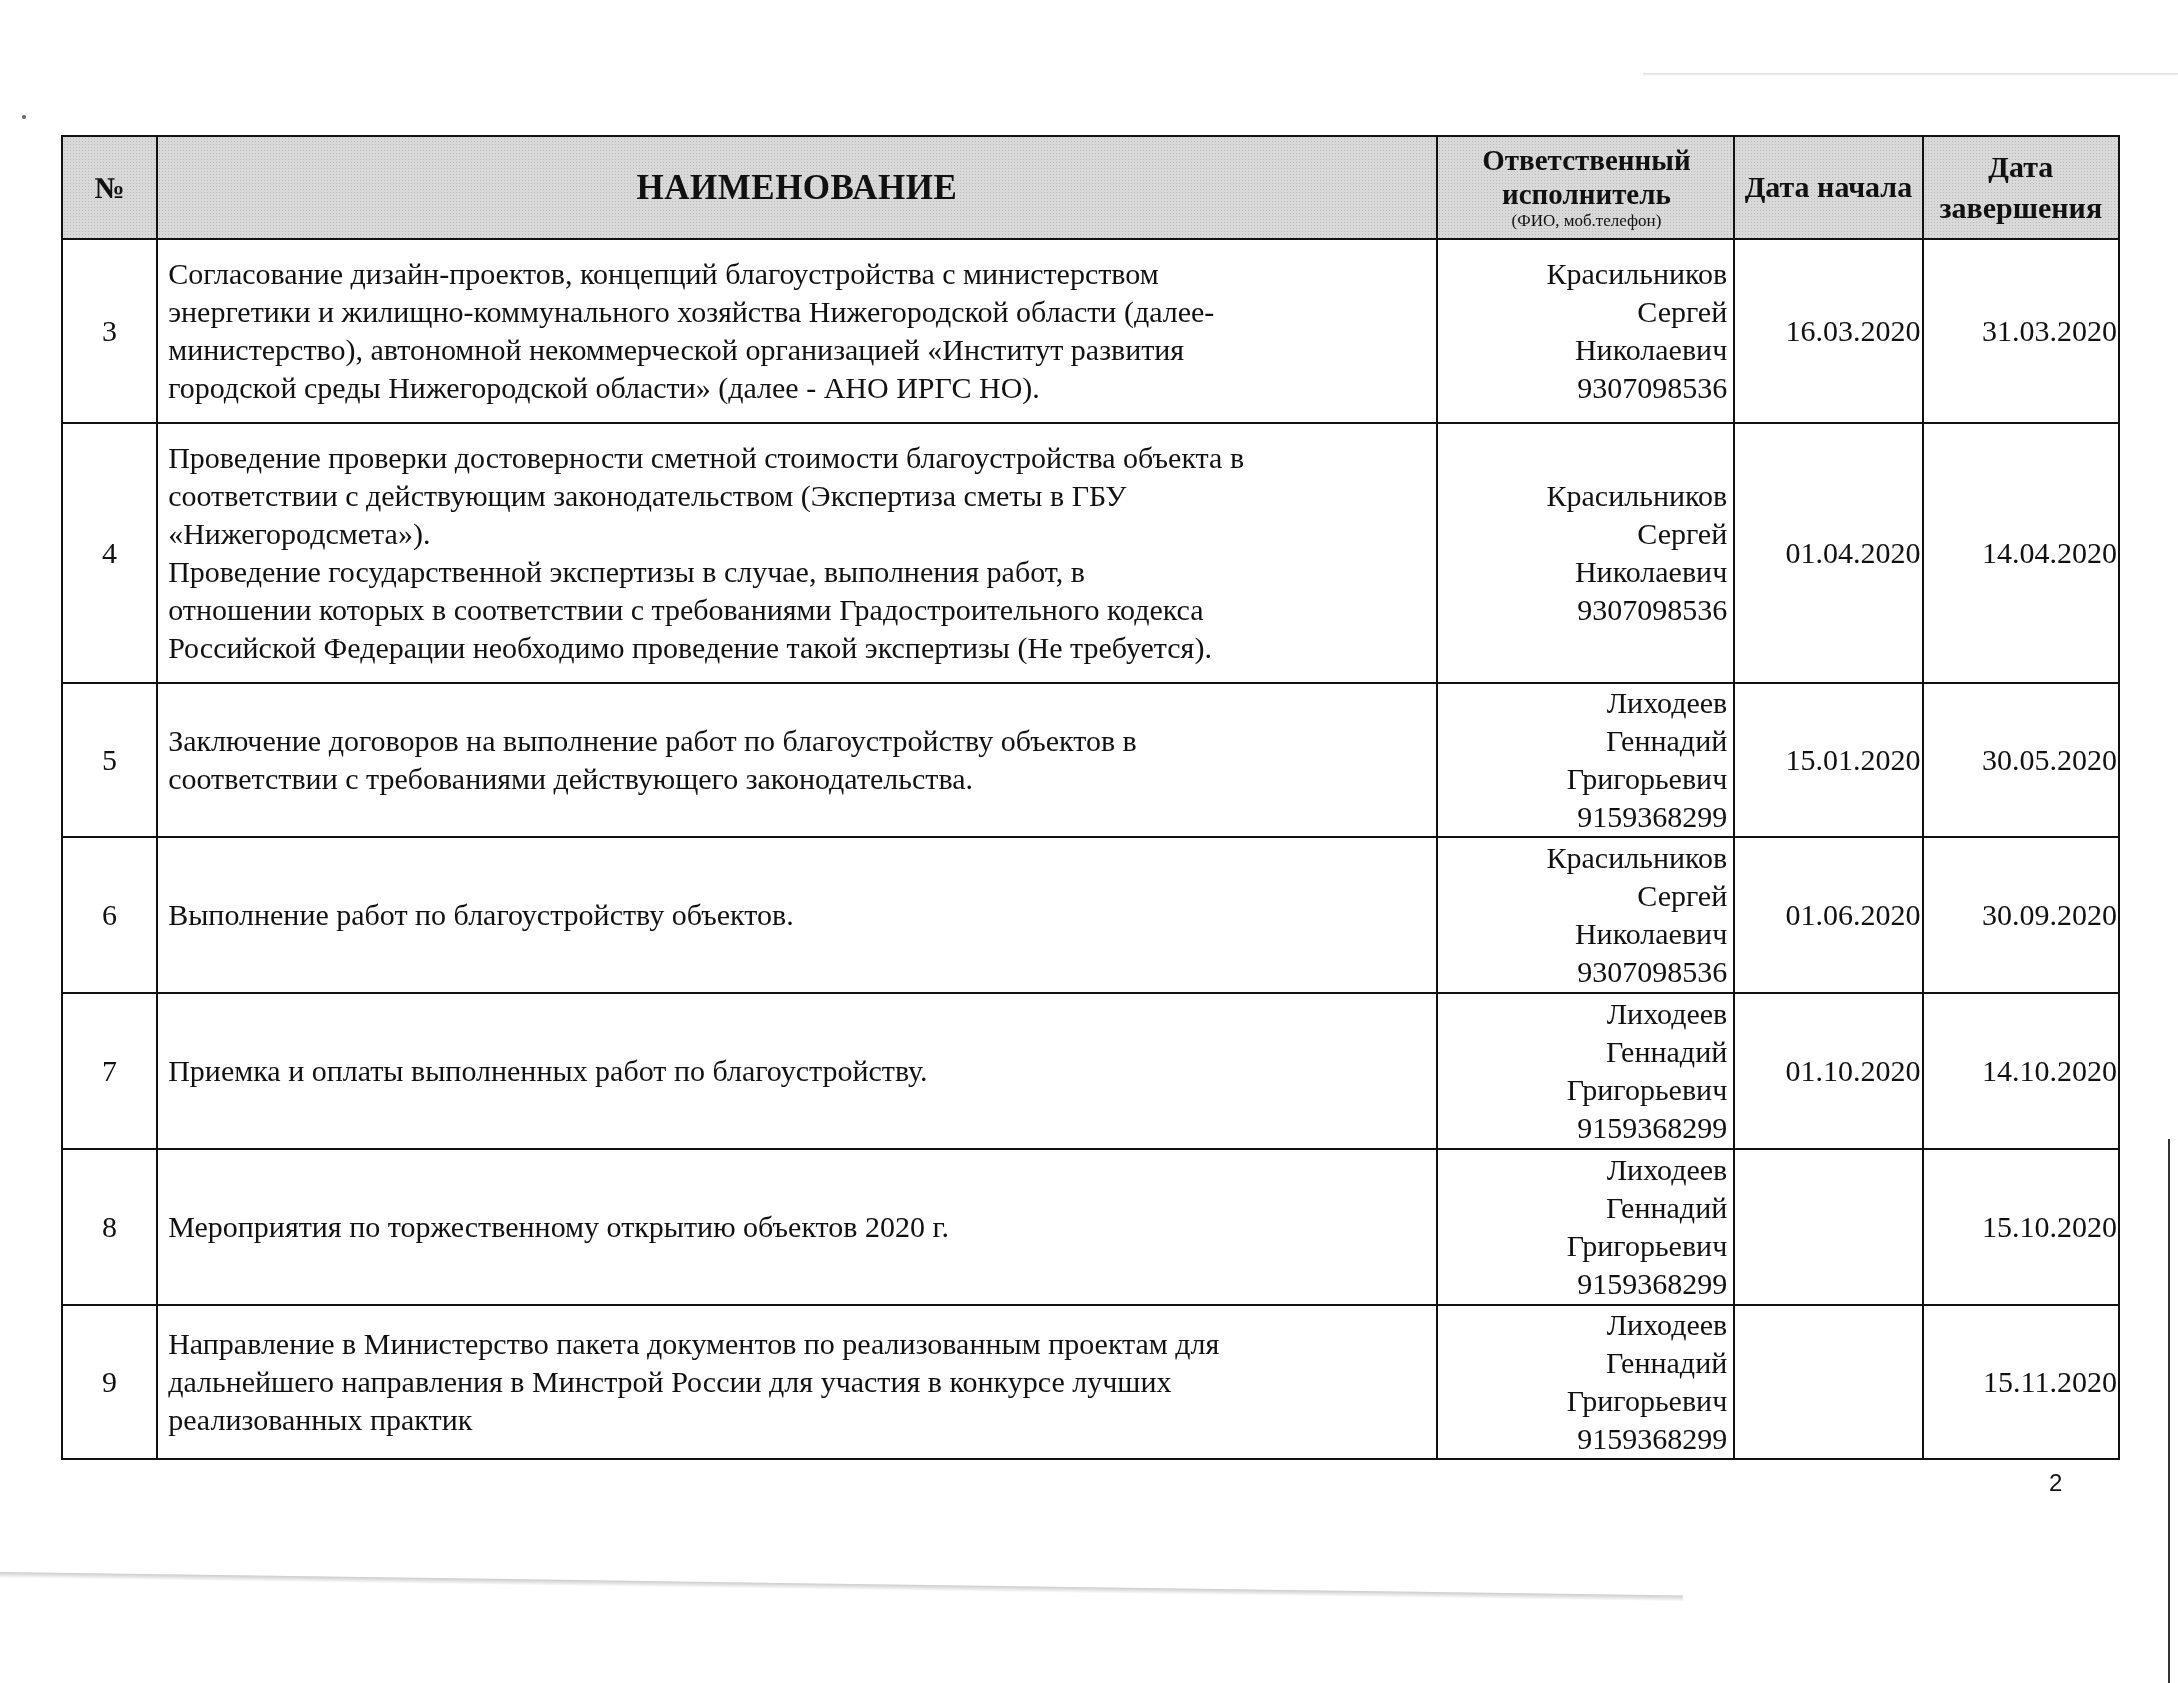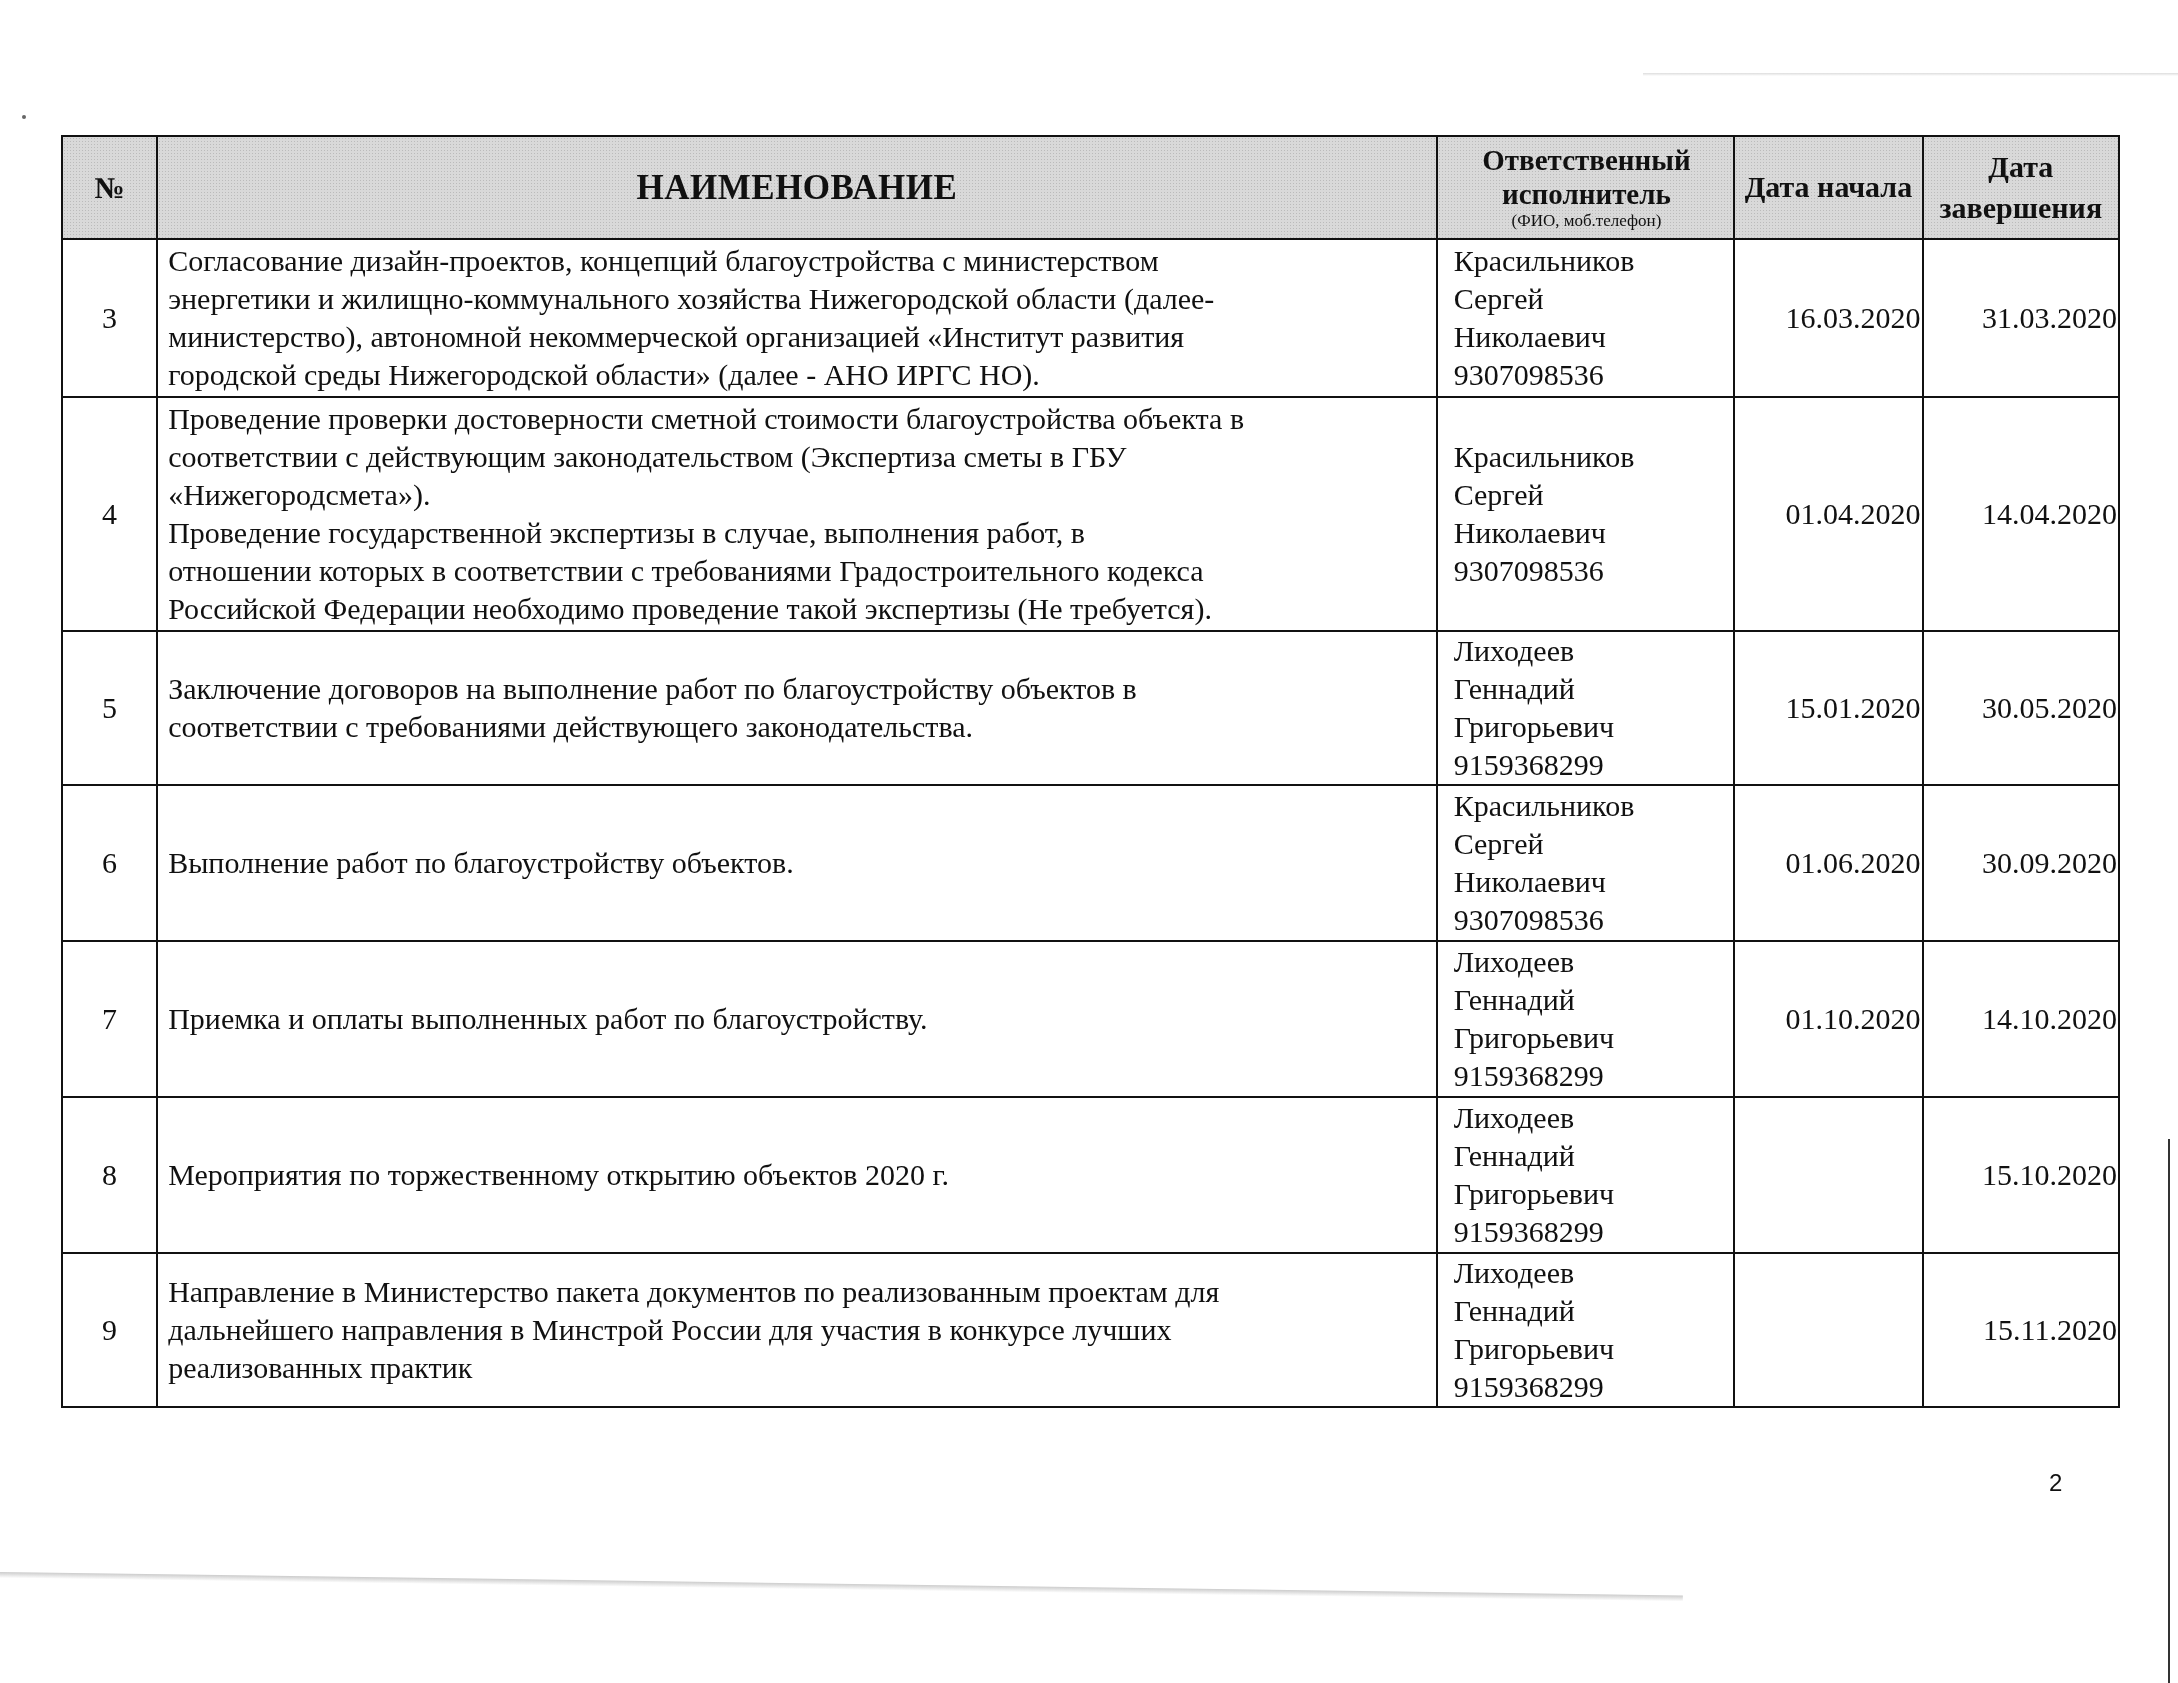--- a/index.html
+++ b/index.html
@@ -22,22 +22,22 @@
     background-size: 3px 3px;
     font-weight: bold; text-align: center; vertical-align: middle; padding: 4px;
   }
   th.num { font-size: 30px; }
   th.name { font-size: 35px; letter-spacing: 0.5px; }
   th .sub { display: block; font-weight: normal; font-size: 17px; }
   th.resp { font-size: 29px; line-height: 1.15; padding-left: 6px; }
   th.date { font-size: 30px; line-height: 1.35; }
   td { vertical-align: middle; font-size: 30px; line-height: 38px; }
   td.num { text-align: center; }
-  td.name { padding: 2px 10px; text-align: left; margin-left: 33px; }
-  td.resp { text-align: left; padding: 0 16px; line-height: 38px; }
+  td.name { padding: 15px 10px; text-align: left; margin-left: 33px; }
+  td.resp { text-align: right; padding: 0 6px; line-height: 38px; }
   td.date { text-align: right; }
   .col-num { width: 95px; }
   .col-name { width: 1277px; }
   .col-resp { width: 297px; }
   .col-start { width: 188px; }
   .col-end { width: 196px; }
   .line { display: block; }
   .page-number { position: absolute; left: 2049px; top: 1469px; font-family: "Liberation Sans", sans-serif; font-size: 24px; }
 </style>
 </head>

